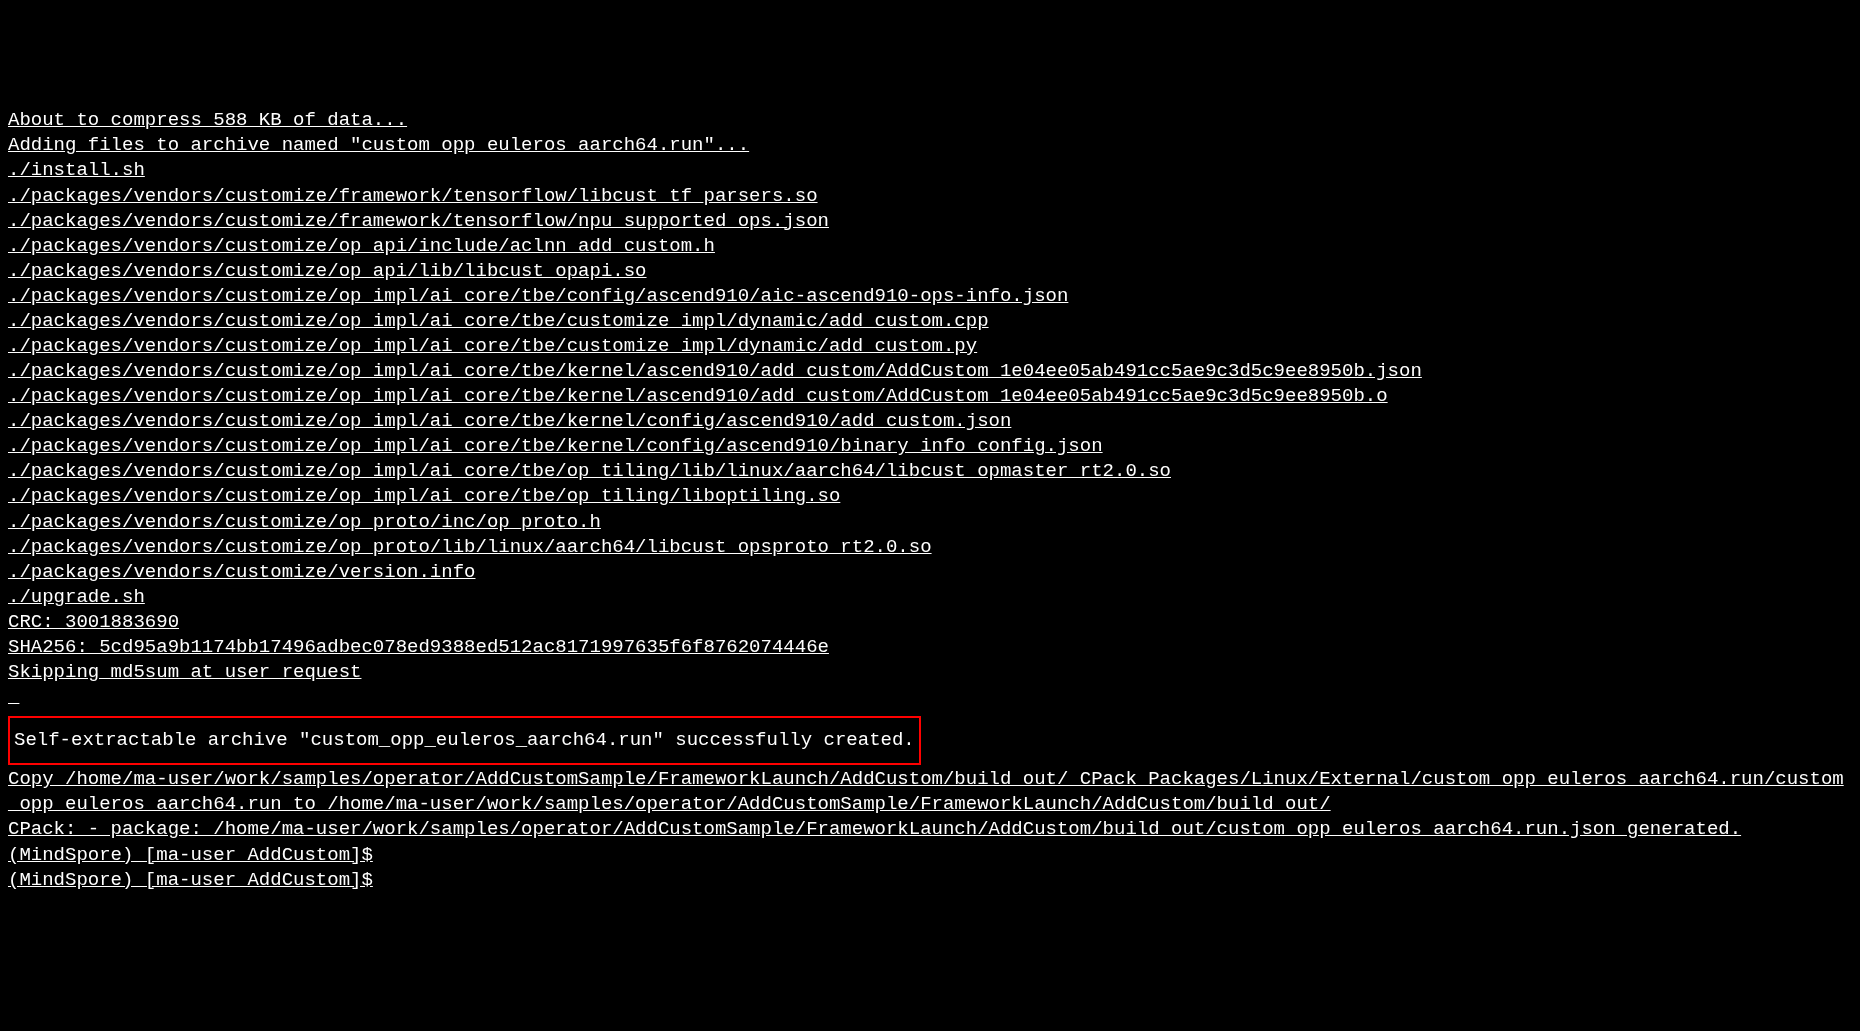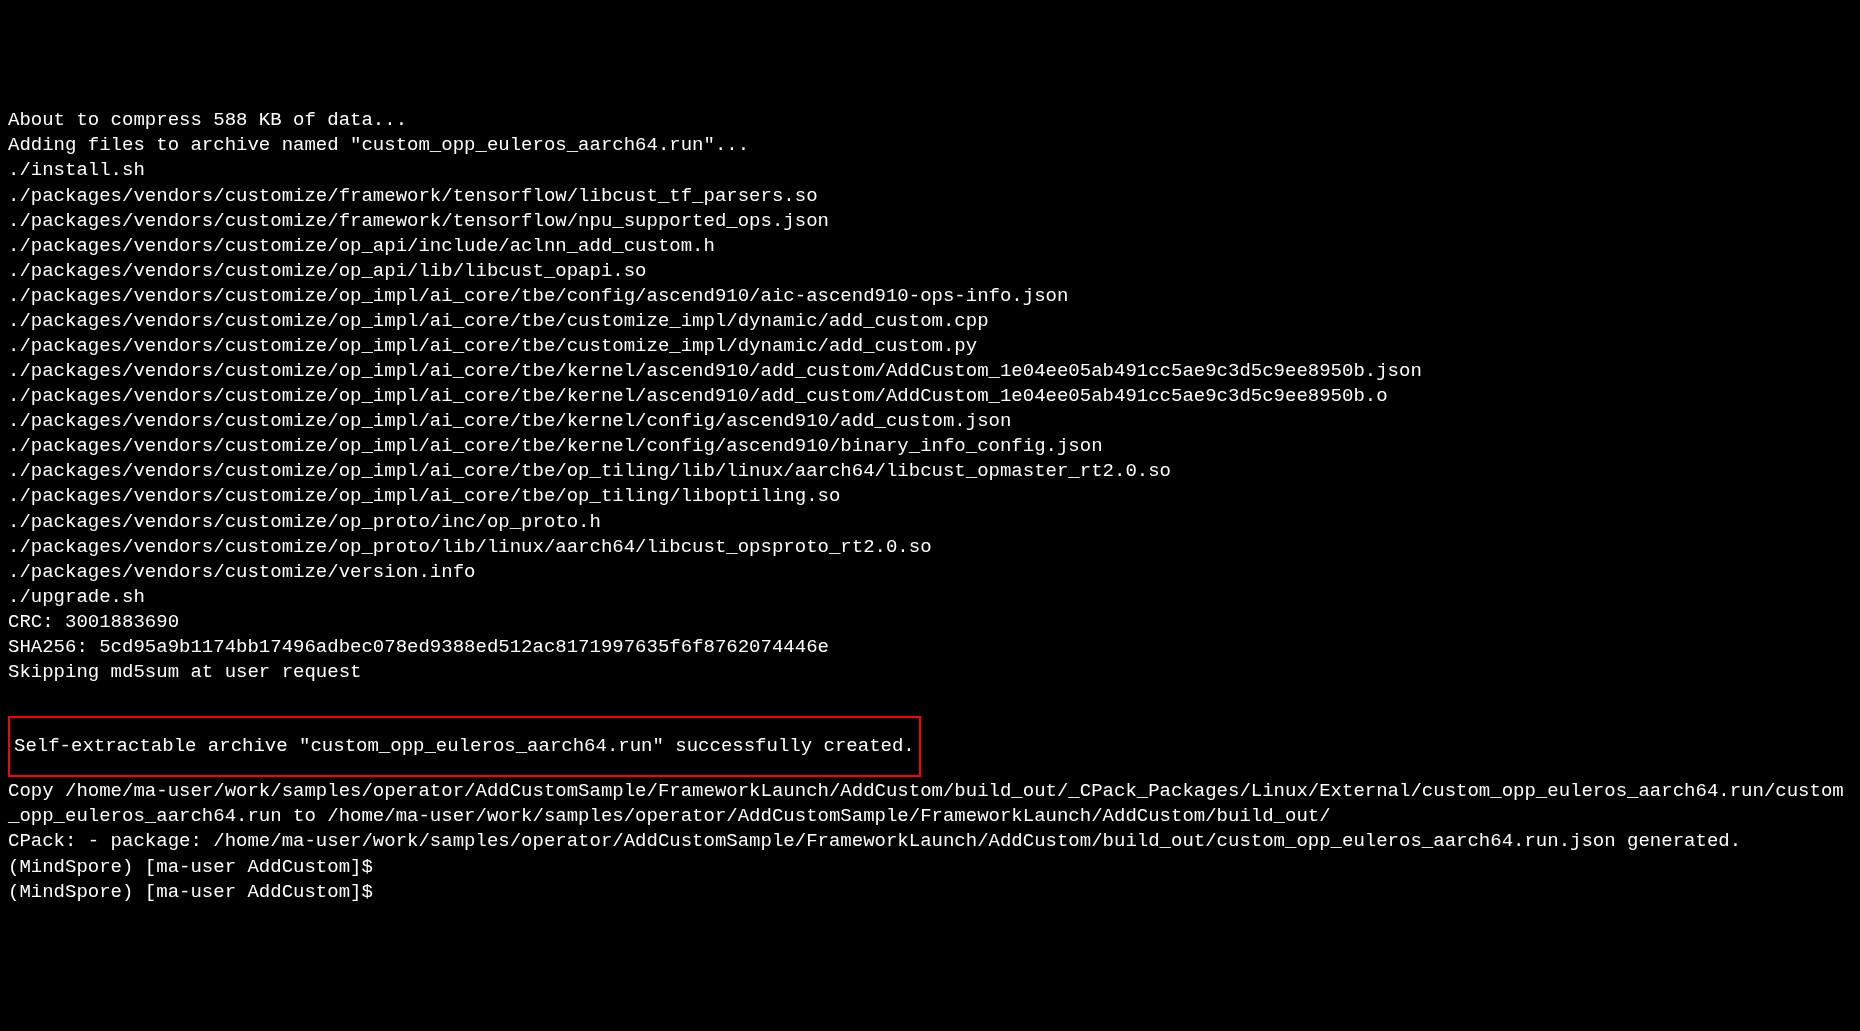--- a/index.html
+++ b/index.html
@@ -15,25 +15,26 @@
       line-height: 1.32;
       padding: 8px;
       white-space: pre-wrap;
       word-break: break-all;
       width: 1860px;
       height: 1031px;
       overflow: hidden;
     }
     .terminal-line {
       display: block;
+      text-decoration: underline;
     }
     .highlight-box {
       border: 2px solid #ff0000;
       display: inline-block;
-      padding: 16px 4px;
+      padding: 10px 4px;
       margin: 6px 12px 2px 0;
     }
   </style>
 </head>
 <body>
 
 
 
 <div><span class="terminal-line">About to compress 588 KB of data...</span><span class="terminal-line">Adding files to archive named "custom_opp_euleros_aarch64.run"...</span><span class="terminal-line">./install.sh</span><span class="terminal-line">./packages/vendors/customize/framework/tensorflow/libcust_tf_parsers.so</span><span class="terminal-line">./packages/vendors/customize/framework/tensorflow/npu_supported_ops.json</span><span class="terminal-line">./packages/vendors/customize/op_api/include/aclnn_add_custom.h</span><span class="terminal-line">./packages/vendors/customize/op_api/lib/libcust_opapi.so</span><span class="terminal-line">./packages/vendors/customize/op_impl/ai_core/tbe/config/ascend910/aic-ascend910-ops-info.json</span><span class="terminal-line">./packages/vendors/customize/op_impl/ai_core/tbe/customize_impl/dynamic/add_custom.cpp</span><span class="terminal-line">./packages/vendors/customize/op_impl/ai_core/tbe/customize_impl/dynamic/add_custom.py</span><span class="terminal-line">./packages/vendors/customize/op_impl/ai_core/tbe/kernel/ascend910/add_custom/AddCustom_1e04ee05ab491cc5ae9c3d5c9ee8950b.json</span><span class="terminal-line">./packages/vendors/customize/op_impl/ai_core/tbe/kernel/ascend910/add_custom/AddCustom_1e04ee05ab491cc5ae9c3d5c9ee8950b.o</span><span class="terminal-line">./packages/vendors/customize/op_impl/ai_core/tbe/kernel/config/ascend910/add_custom.json</span><span class="terminal-line">./packages/vendors/customize/op_impl/ai_core/tbe/kernel/config/ascend910/binary_info_config.json</span><span class="terminal-line">./packages/vendors/customize/op_impl/ai_core/tbe/op_tiling/lib/linux/aarch64/libcust_opmaster_rt2.0.so</span><span class="terminal-line">./packages/vendors/customize/op_impl/ai_core/tbe/op_tiling/liboptiling.so</span><span class="terminal-line">./packages/vendors/customize/op_proto/inc/op_proto.h</span><span class="terminal-line">./packages/vendors/customize/op_proto/lib/linux/aarch64/libcust_opsproto_rt2.0.so</span><span class="terminal-line">./packages/vendors/customize/version.info</span><span class="terminal-line">./upgrade.sh</span><span class="terminal-line">CRC: 3001883690</span><span class="terminal-line">SHA256: 5cd95a9b1174bb17496adbec078ed9388ed512ac8171997635f6f8762074446e</span><span class="terminal-line">Skipping md5sum at user request</span><span class="terminal-line"> </span><span class="highlight-box">Self-extractable archive "custom_opp_euleros_aarch64.run" successfully created.</span>
 <span class="terminal-line">Copy /home/ma-user/work/samples/operator/AddCustomSample/FrameworkLaunch/AddCustom/build_out/_CPack_Packages/Linux/External/custom_opp_euleros_aarch64.run/custom_opp_euleros_aarch64.run to /home/ma-user/work/samples/operator/AddCustomSample/FrameworkLaunch/AddCustom/build_out/</span><span class="terminal-line">CPack: - package: /home/ma-user/work/samples/operator/AddCustomSample/FrameworkLaunch/AddCustom/build_out/custom_opp_euleros_aarch64.run.json generated.</span><span class="terminal-line">(MindSpore) [ma-user AddCustom]$</span><span class="terminal-line">(MindSpore) [ma-user AddCustom]$</span></div>

